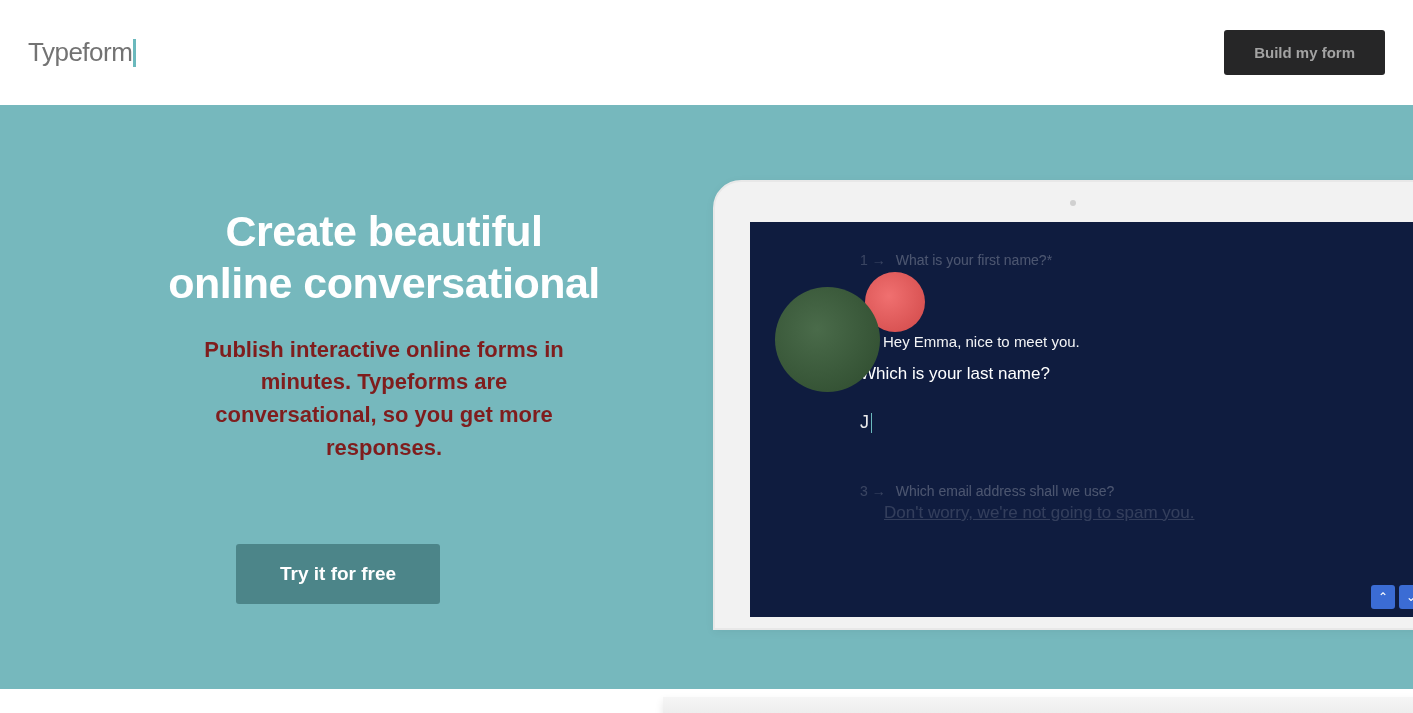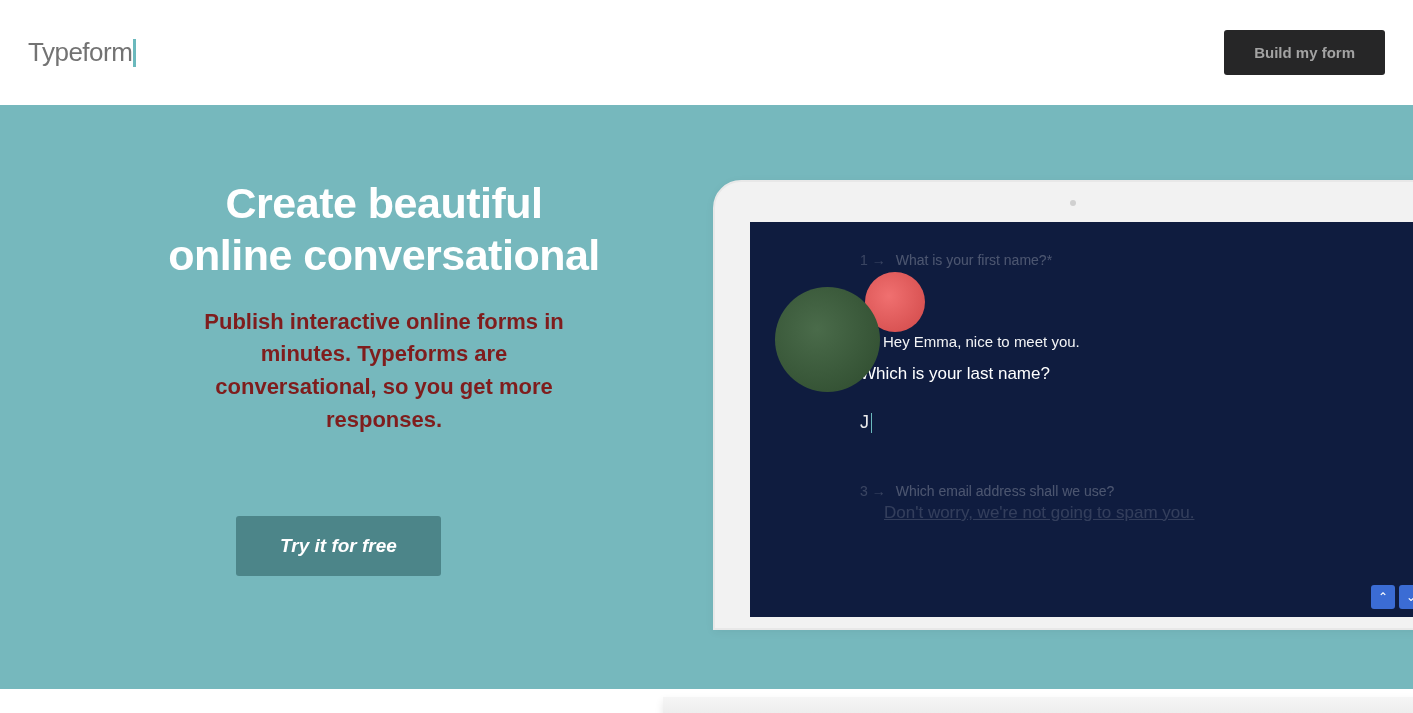--- a/index.html
+++ b/index.html
@@ -50,21 +50,21 @@
       border-radius: 3px;
       cursor: pointer;
     }
     
     .hero {
       background: #76b8bd;
       height: 584px;
       position: relative;
       display: flex;
       align-items: flex-start;
-      padding-top: 72px;
+      padding-top: 100px;
     }
     
     .hero-content {
       padding-left: 148px;
       width: 620px;
     }
     
     .hero-title {
       font-size: 43px;
       font-weight: 700;
@@ -88,21 +88,20 @@
     .try-button {
       background: #4c8589;
       color: #ffffff;
       border: none;
       padding: 19px 44px;
       font-size: 19px;
       font-weight: 600;
       border-radius: 3px;
       cursor: pointer;
       margin-left: 88px;
-      font-style: italic;
     }
     
     .laptop {
       position: absolute;
       right: -20px;
       top: 75px;
       width: 720px;
       height: 510px;
       z-index: 2;
     }

